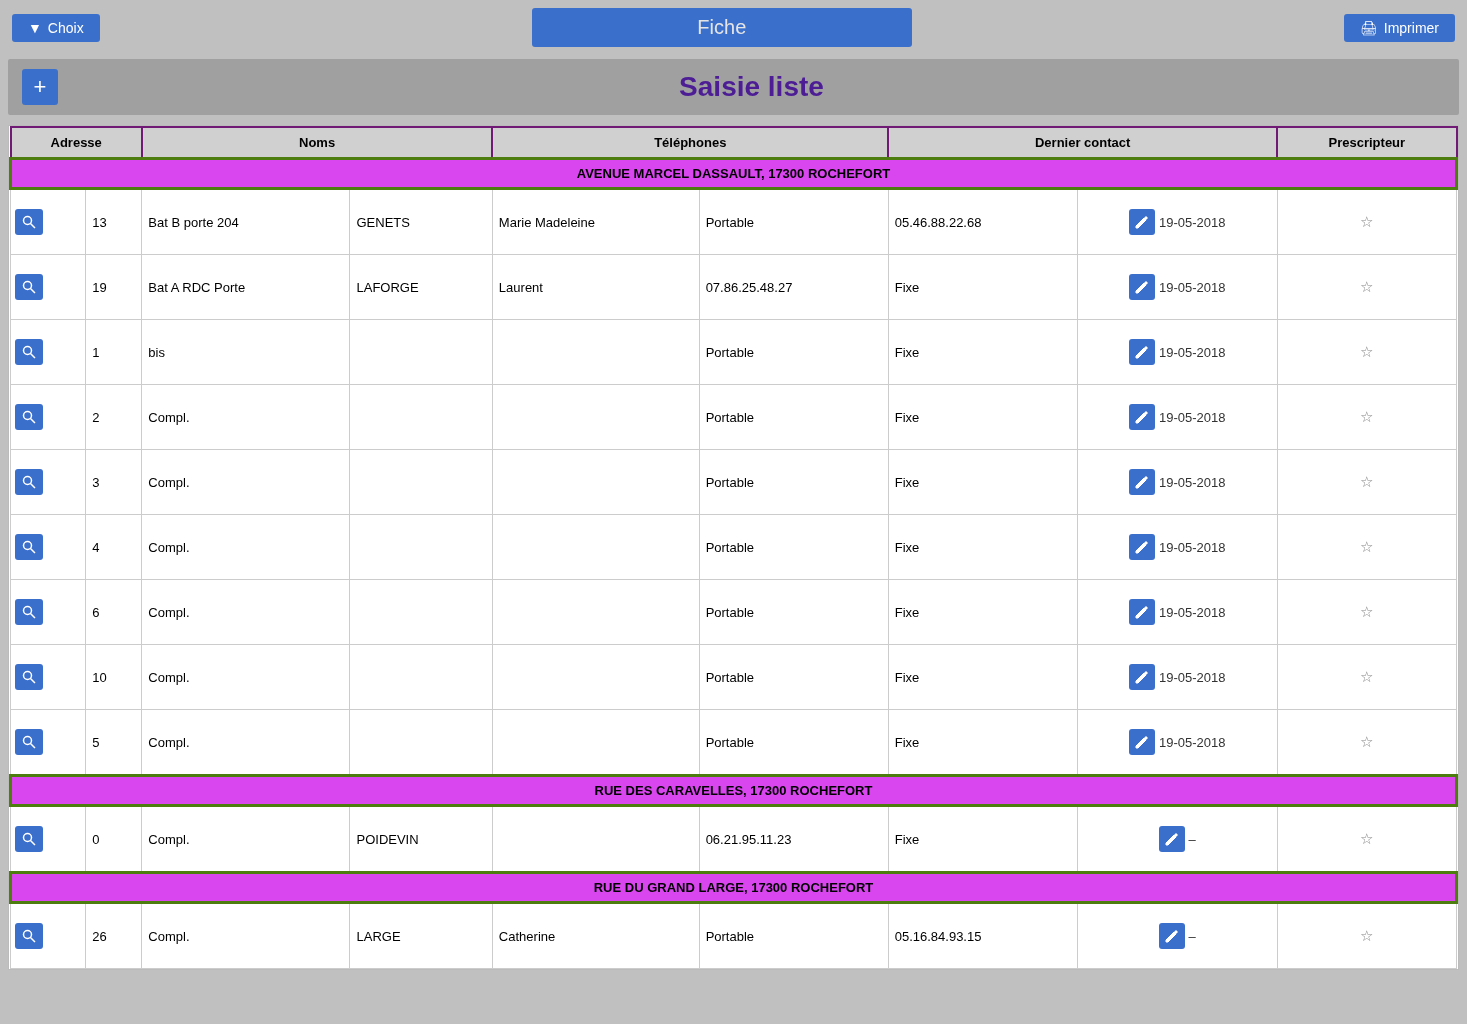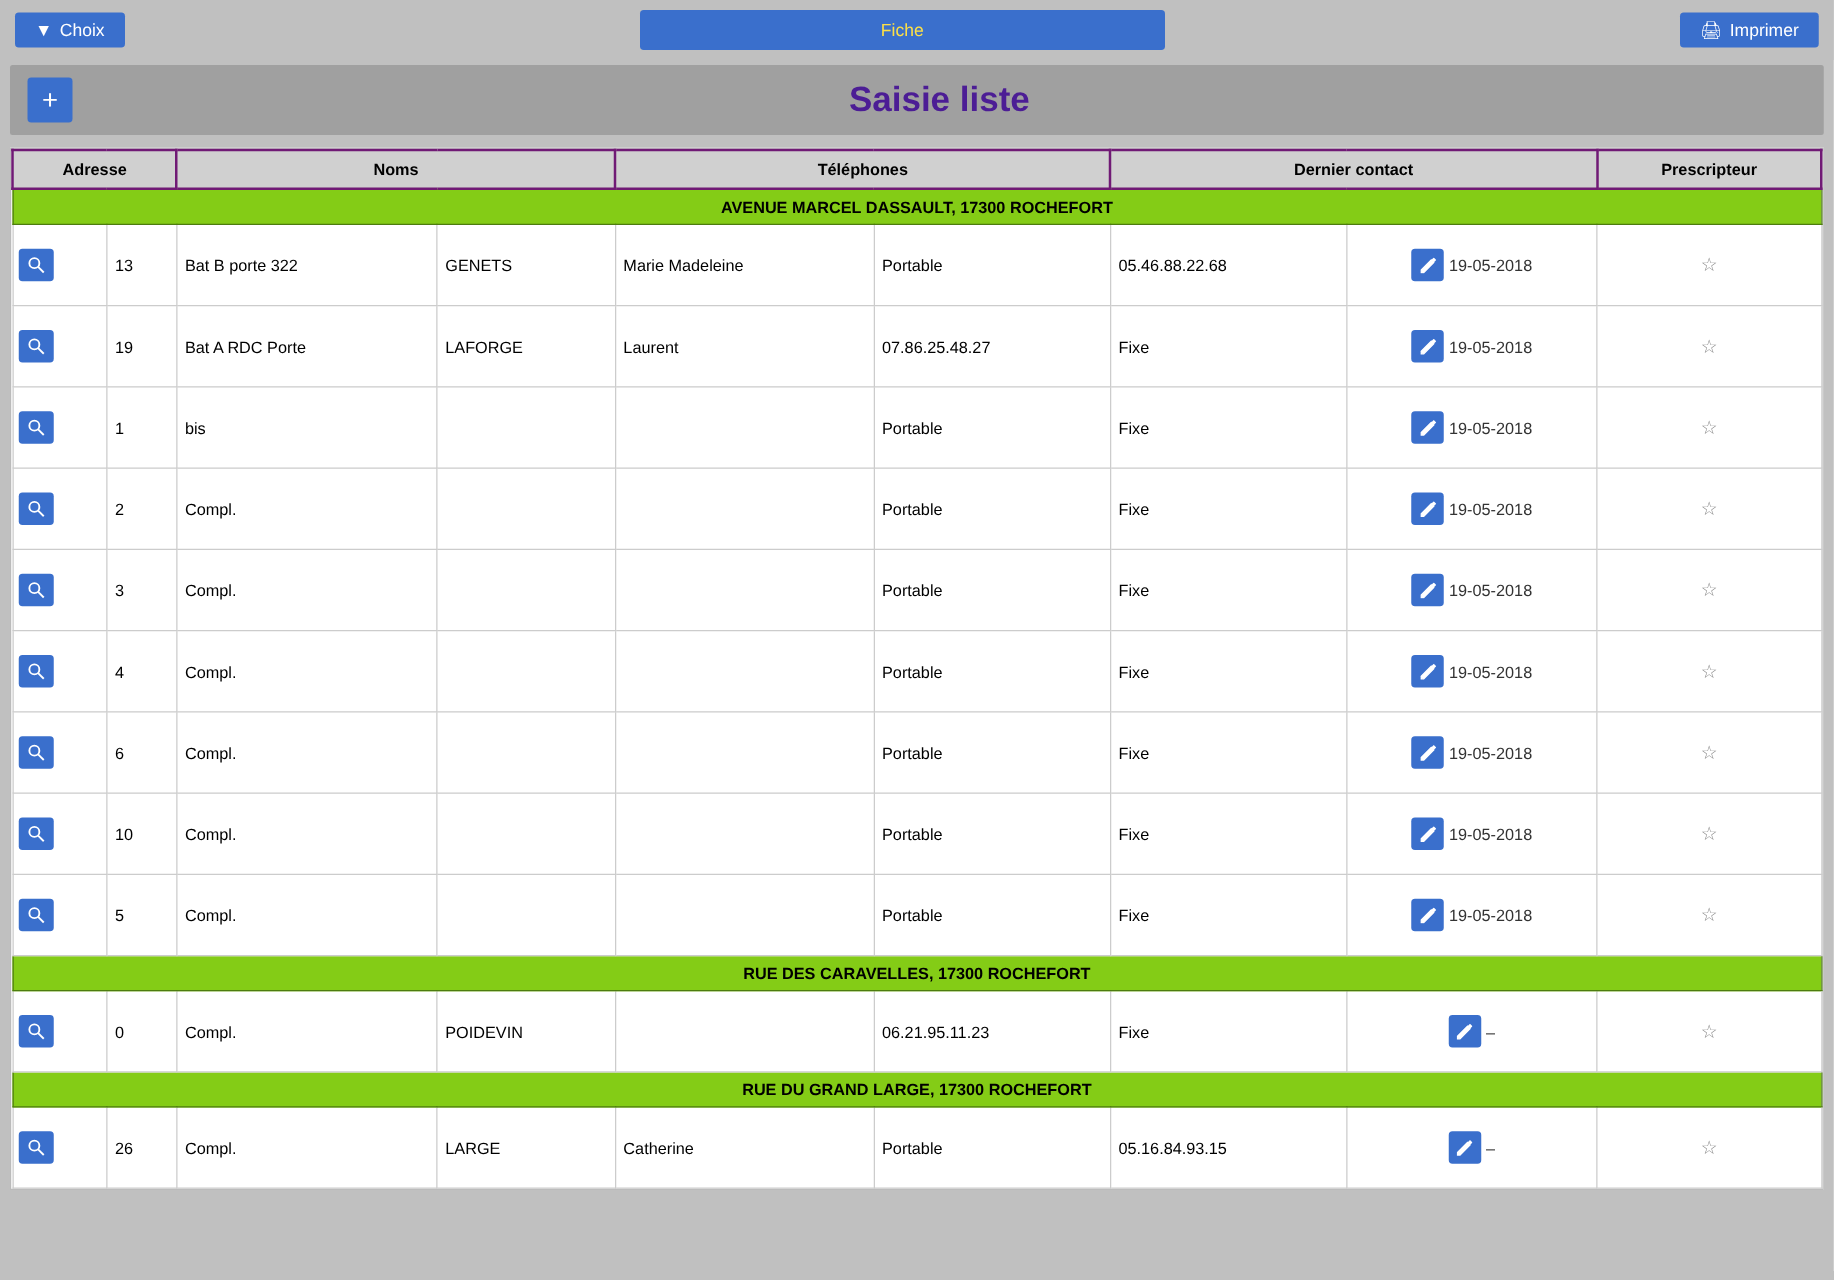--- a/index.html
+++ b/index.html
@@ -37,25 +37,25 @@
       padding: 6px 16px;
       font-size: 14px;
       cursor: pointer;
       border-radius: 3px;
       display: flex;
       align-items: center;
       gap: 6px;
     }
     .btn-fiche {
       background: #3a6fcc;
-      color: #fde047;
+      color: #e5e5e5;
       border: none;
       padding: 8px 0;
-      width: 420px;
-      font-size: 14px;
+      width: 380px;
+      font-size: 20px;
       cursor: pointer;
       border-radius: 3px;
     }
 
     
     .header-section {
       background: #a0a0a0;
       padding: 10px 14px;
       display: flex;
       align-items: center;
@@ -95,26 +95,26 @@
     }
     thead tr th {
       background: #d0d0d0;
       border: 2px solid #701a75;
       padding: 7px 8px;
       font-weight: bold;
       font-size: 13px;
       text-align: center;
     }
     .section-header td {
-      background: #84cc16;
+      background: #d946ef;
       text-align: center;
       font-weight: bold;
       font-size: 13px;
       padding: 6px 4px;
-      border: 1px solid #4d7c0f;
+      border: 3px solid #4d7c0f;
     }
     tbody tr td {
       border: 1px solid #ccc;
       padding: 4px 6px;
       font-size: 13px;
     }
     .btn-search {
       background: #3a6fcc;
       color: #fff;
       border: none;
@@ -200,21 +200,21 @@
         <tr>
           <td class="action-cell">
             <button class="btn-search">
               <svg width="14" height="14" viewBox="0 0 14 14" fill="white">
                 <circle cx="5.5" cy="5.5" r="4" stroke="white" stroke-width="1.5" fill="none"></circle>
                 <line x1="8.5" y1="8.5" x2="13" y2="13" stroke="white" stroke-width="1.5"></line>
               </svg>
             </button>
           </td>
           <td>13</td>
-          <td>Bat B porte 322</td>
+          <td>Bat B porte 204</td>
           <td>GENETS</td>
           <td>Marie Madeleine</td>
           <td>Portable</td>
           <td>05.46.88.22.68</td>
           <td class="action-cell">
             <div class="edit-date-group">
               <button class="btn-edit">
                 <svg width="13" height="13" viewBox="0 0 13 13" fill="none">
                   <path d="M1 10L9 2L11 4L3 12L1 12Z" stroke="white" stroke-width="1" fill="white"></path>
                   <path d="M9 2L11 0L13 2L11 4Z" fill="white"></path>

